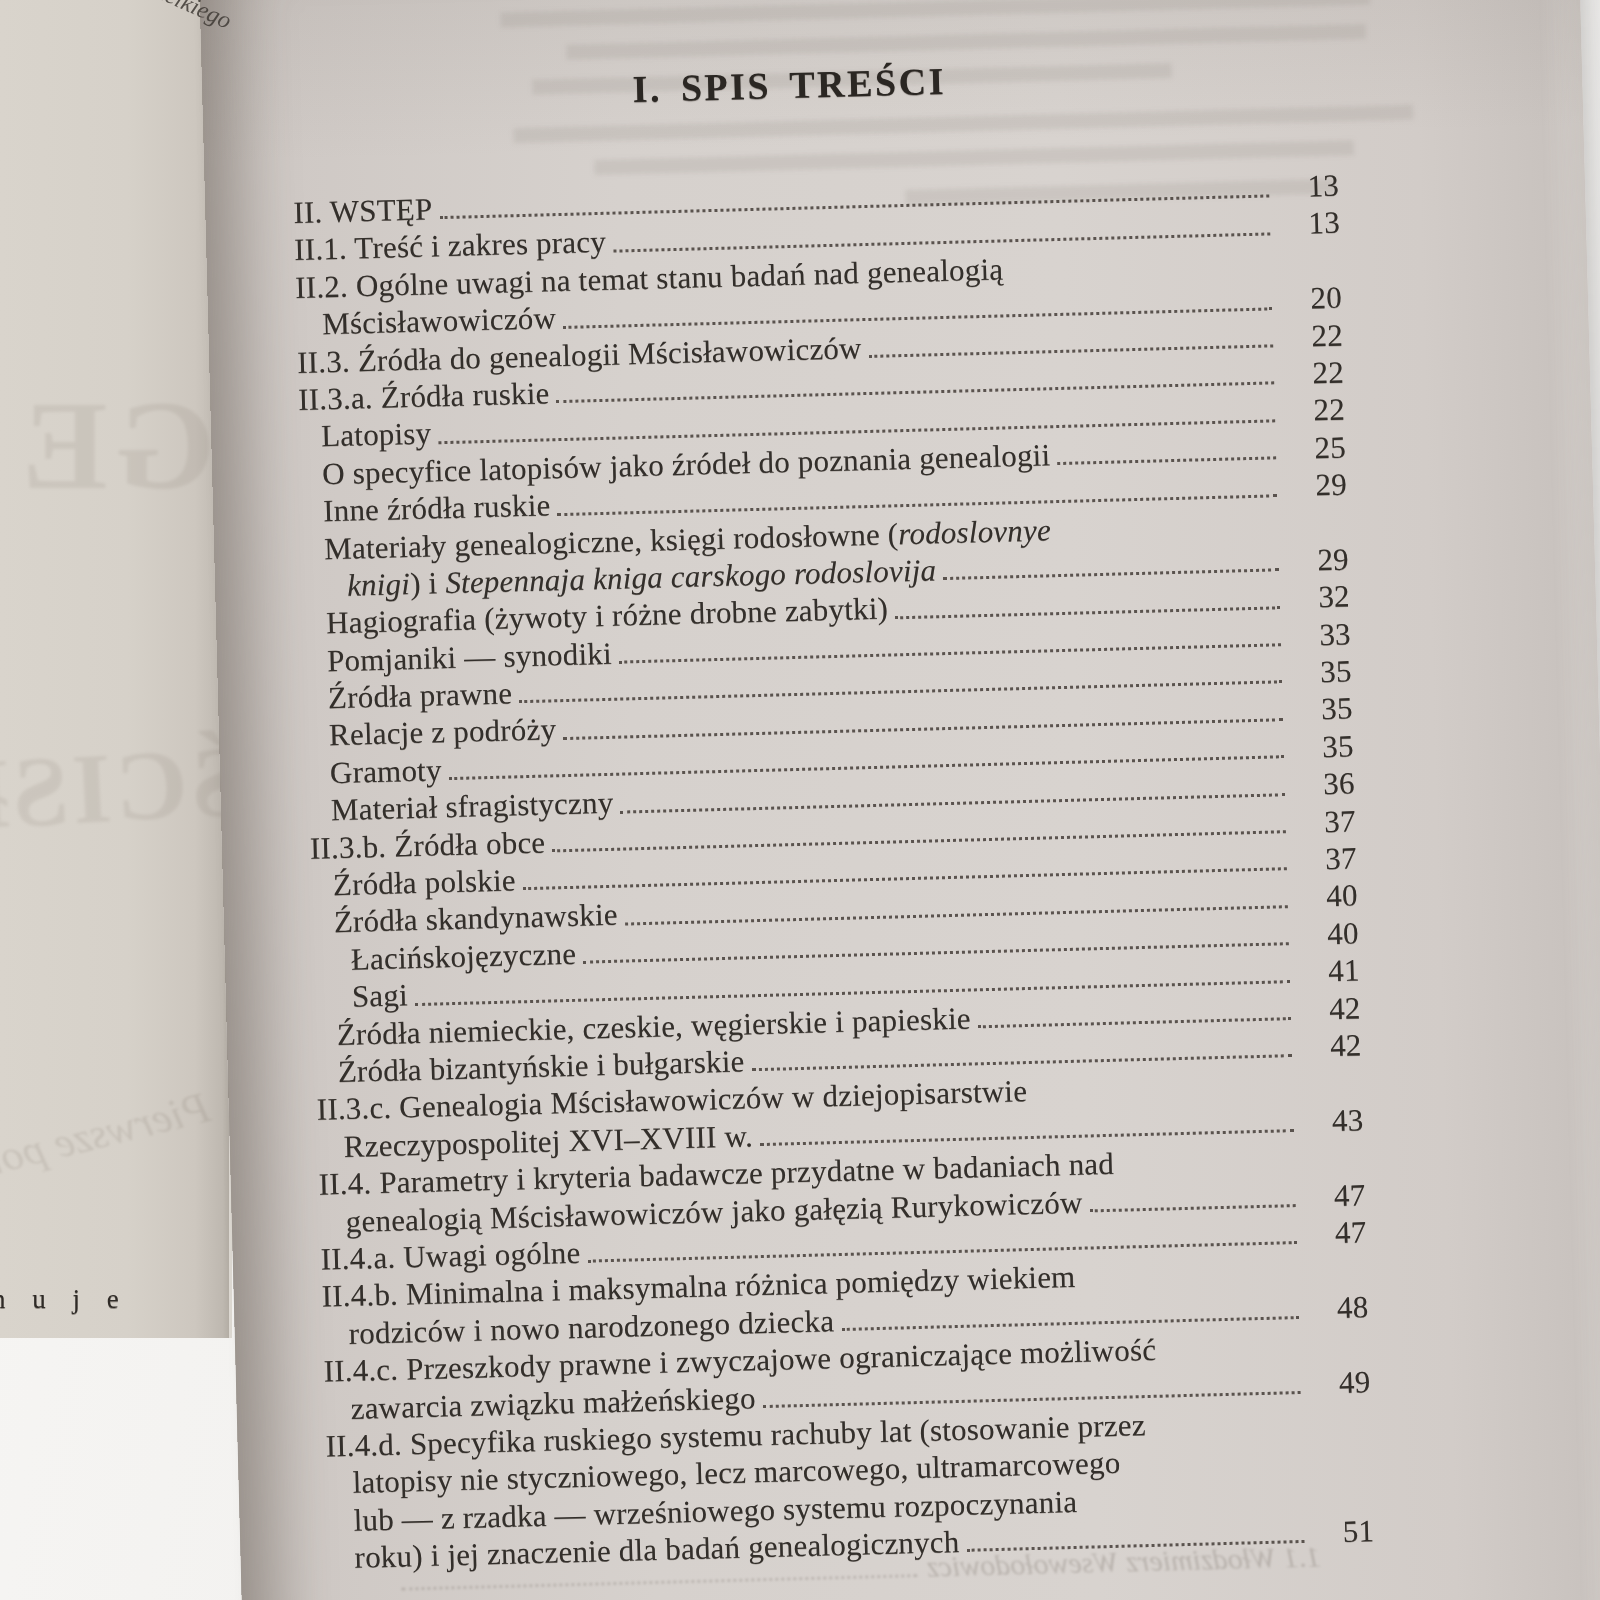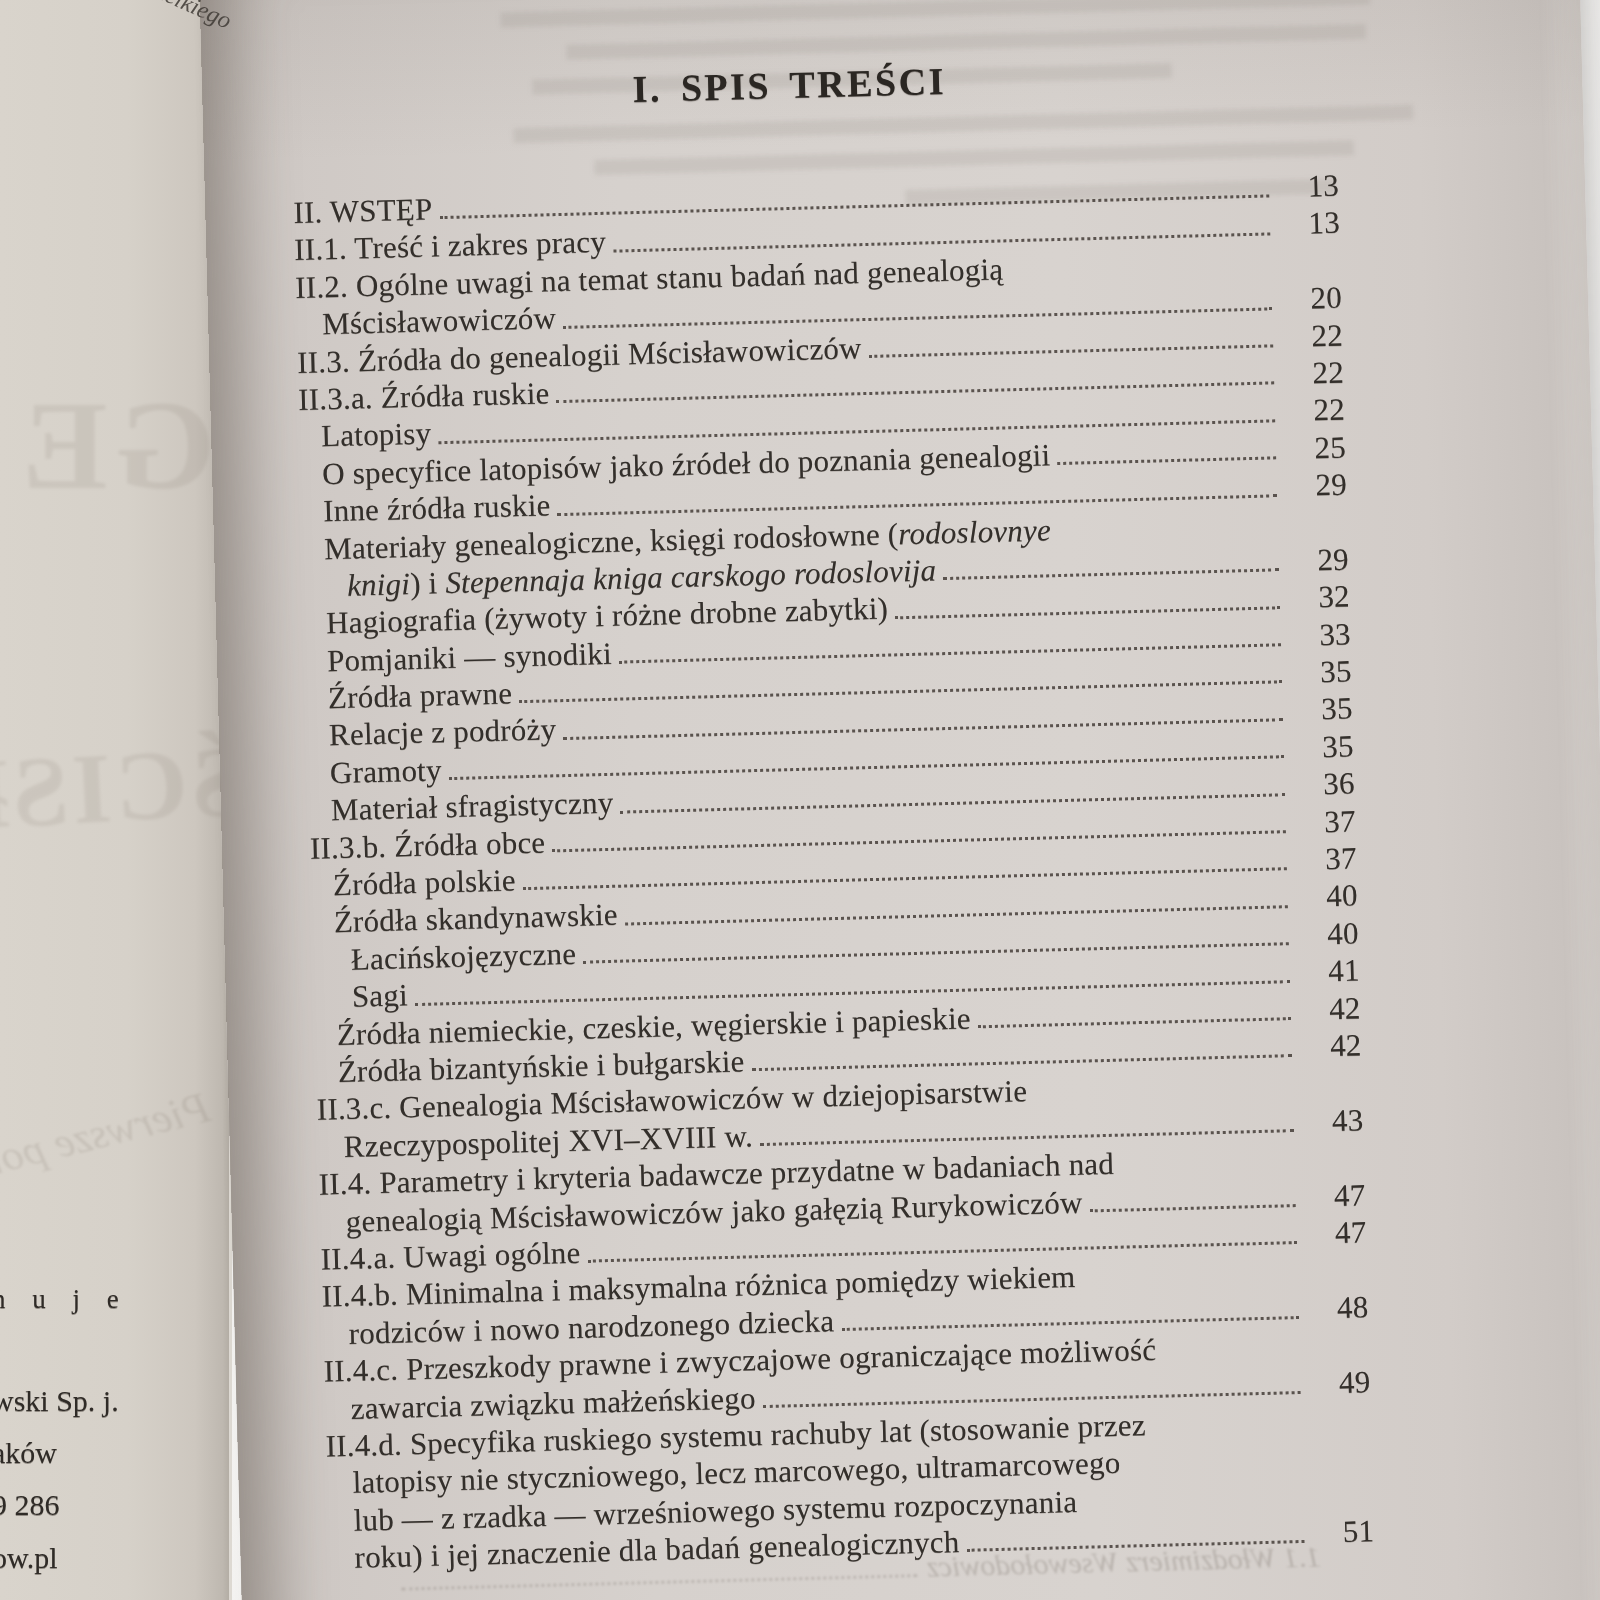--- a/index.html
+++ b/index.html
@@ -1,20 +1,20 @@
 <!DOCTYPE html>
 <html><head>
 <meta charset="utf-8">
 <style>
   html,body{margin:0;padding:0;width:1600px;height:1600px;overflow:hidden;
     font-family:"Liberation Serif","DejaVu Serif",serif;}
   body{background:linear-gradient(100deg,#f7f6f4 0%,#f1f0ee 45%,#e7e6e5 100%);position:relative;}
 
   
-  .left-page{position:absolute;left:0;top:0;width:232px;height:1600px;overflow:hidden;z-index:1;
+  .left-page{position:absolute;left:0;top:0;width:232px;height:1338px;overflow:hidden;z-index:1;
     background:linear-gradient(90deg,#d9d4cc 0%,#d6d1c9 55%,#cdc7bf 84%,#beb8b0 96%,#aea89f 100%);}
   .left-page::after{content:"";position:absolute;right:0;top:0;width:3px;height:100%;background:#e9e5df;opacity:.8;}
   .stamp{position:absolute;left:142px;top:-10px;transform:rotate(24deg);font-style:italic;
     font-size:24px;color:#3f3a35;opacity:.85;white-space:nowrap;}
   .ghost-big{position:absolute;color:#7c7166;transform:scaleX(-1);opacity:.13;font-weight:bold;
     white-space:nowrap;filter:blur(1.5px);}
   .gt1{left:14px;top:372px;font-size:128px;letter-spacing:8px;}
   .gt2{left:-62px;top:728px;font-size:100px;letter-spacing:4px;transform:scaleX(-1) rotate(3deg);}
   .gt3{left:-14px;top:1108px;font-size:44px;font-style:italic;font-weight:normal;opacity:.17;
        transform:scaleX(-1) rotate(14deg);filter:blur(1px);}

